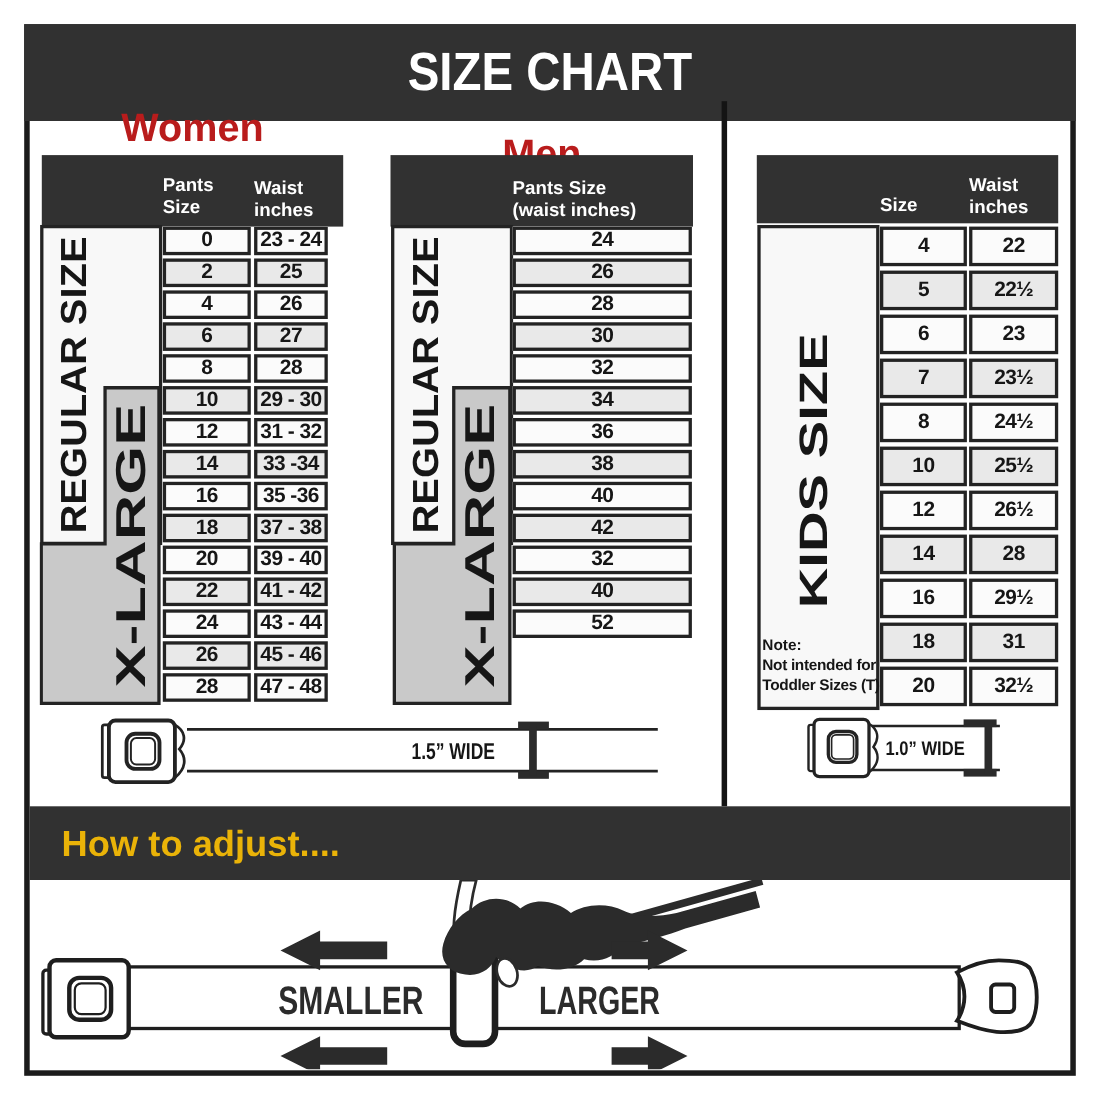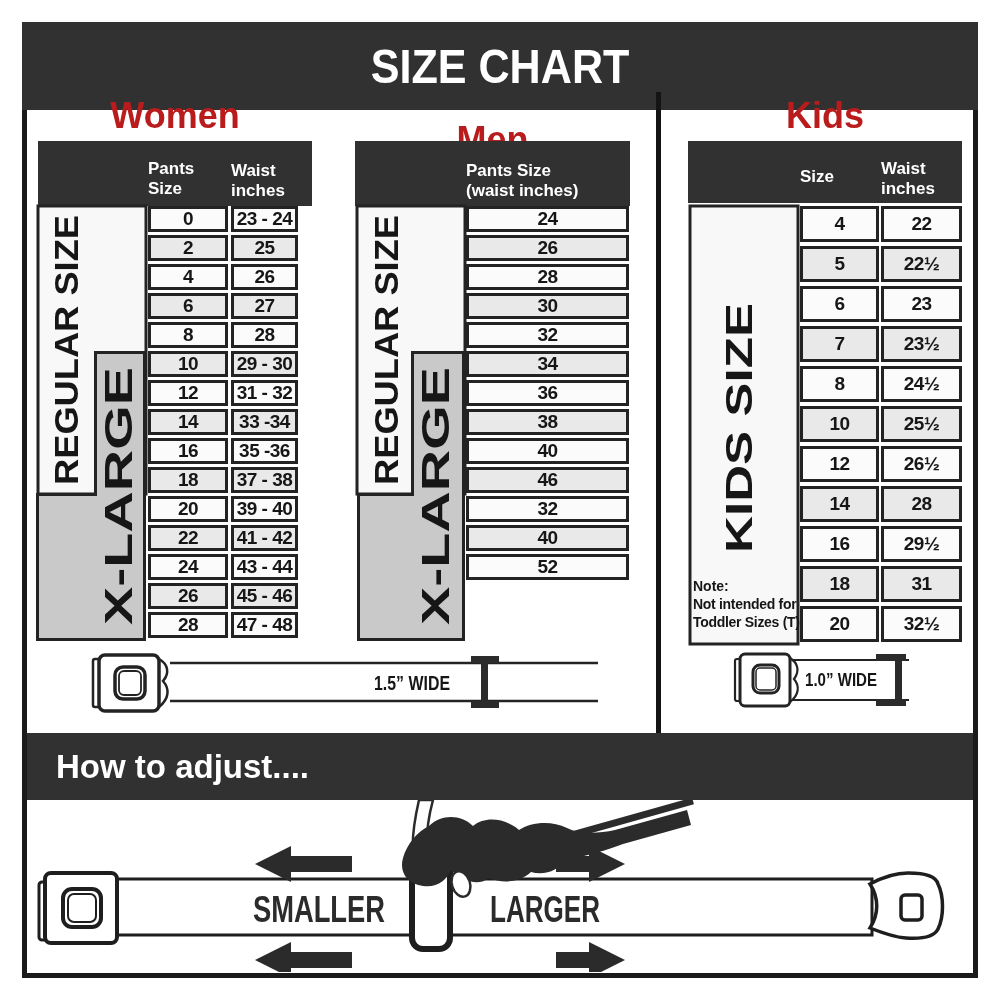--- a/index.html
+++ b/index.html
@@ -29,57 +29,56 @@
   .rows-kids .row{gap:2px;height:36px;margin-bottom:4px;}
   .cell{box-sizing:border-box;border:3px solid #232323;background:#FBFBFB;
         display:flex;align-items:center;justify-content:center;
         font-weight:bold;font-size:19px;letter-spacing:-0.5px;color:#161616;}
   .row.alt .cell{background:#E9E9E9;}
   .rows-women .c1{width:80px}.rows-women .c2{width:67px}
   .rows-men .c1{width:163px}
   .rows-kids .c1{width:79px}.rows-kids .c2{width:81px}
   .zone{position:absolute;}
   .adjust-band{left:27px;top:733px;width:946px;height:67px;display:flex;align-items:center;}
-  .adjust-band span{color:#ffffff;font-size:33px;font-weight:bold;margin-left:29px;text-align:right;}
+  .adjust-band span{color:#eab308;font-size:33px;font-weight:bold;margin-left:29px;text-align:right;}
   svg text{font-family:"Liberation Sans",sans-serif;}
 </style>
 </head>
 <body>
 
 <div class="stage">
 
   <div class="abs frame"></div>
 
   <div class="abs band title-band">
     <span>SIZE CHART</span>
   </div>
 
   <div class="abs col-heading hd-women">Women</div>
   <div class="abs col-heading hd-men">Men</div>
-  <div class="abs col-heading hd-kids">Kids</div>
 
   <div class="abs divider-v"></div>
 
   <div class="abs thead thead-women">
     <div class="th" style="left:110px;width:80px;bottom:7px;">Pants Size</div>
     <div class="th" style="left:193px;width:80px;bottom:5px;">
       <div>Waist</div>
       <div>inches</div>
     </div>
   </div>
 
   <div class="abs thead thead-men">
     <div class="th" style="left:111px;width:163px;bottom:5px;">
       <div>Pants Size</div>
       <div>(waist inches)</div>
     </div>
   </div>
 
   <div class="abs thead thead-kids">
-    <div class="th" style="left:112px;width:79px;bottom:16px;">Size</div>
+    <div class="th" style="left:112px;width:79px;bottom:6px;">Size</div>
     <div class="th" style="left:193px;width:81px;bottom:4px;">
       <div>Waist</div>
       <div>inches</div>
     </div>
   </div>
 
   <svg class="zone" style="left:36px;top:204px;" width="112" height="441" viewBox="0 0 112 441">
     <rect x="2" y="2" width="108" height="288" fill="#F8F8F8" stroke="#232323" stroke-width="3"></rect>
     <path d="M59.5,148.5 H108.5 V435.5 H1.5 V290.5 H59.5 Z" fill="#C9C9C9" stroke="#232323" stroke-width="3"></path>
     <text transform="translate(42 146) rotate(-90)" text-anchor="middle" font-size="33" font-weight="bold" fill="#161616" textLength="270" lengthAdjust="spacingAndGlyphs">REGULAR SIZE</text>
@@ -210,25 +209,25 @@
       </div>
 
       <div class="row alt">
         <div class="cell c1">38</div>
       </div>
 
       <div class="row">
         <div class="cell c1">40</div>
       </div>
 
-
-
-      <div class="row alt">
-        <div class="cell c1">46</div>
-      </div>
+      <div class="row alt">
+        <div class="cell c1">42</div>
+      </div>
+
+
 
       <div class="row">
         <div class="cell c1">32</div>
       </div>
 
       <div class="row alt">
         <div class="cell c1">40</div>
       </div>
 
       <div class="row">

